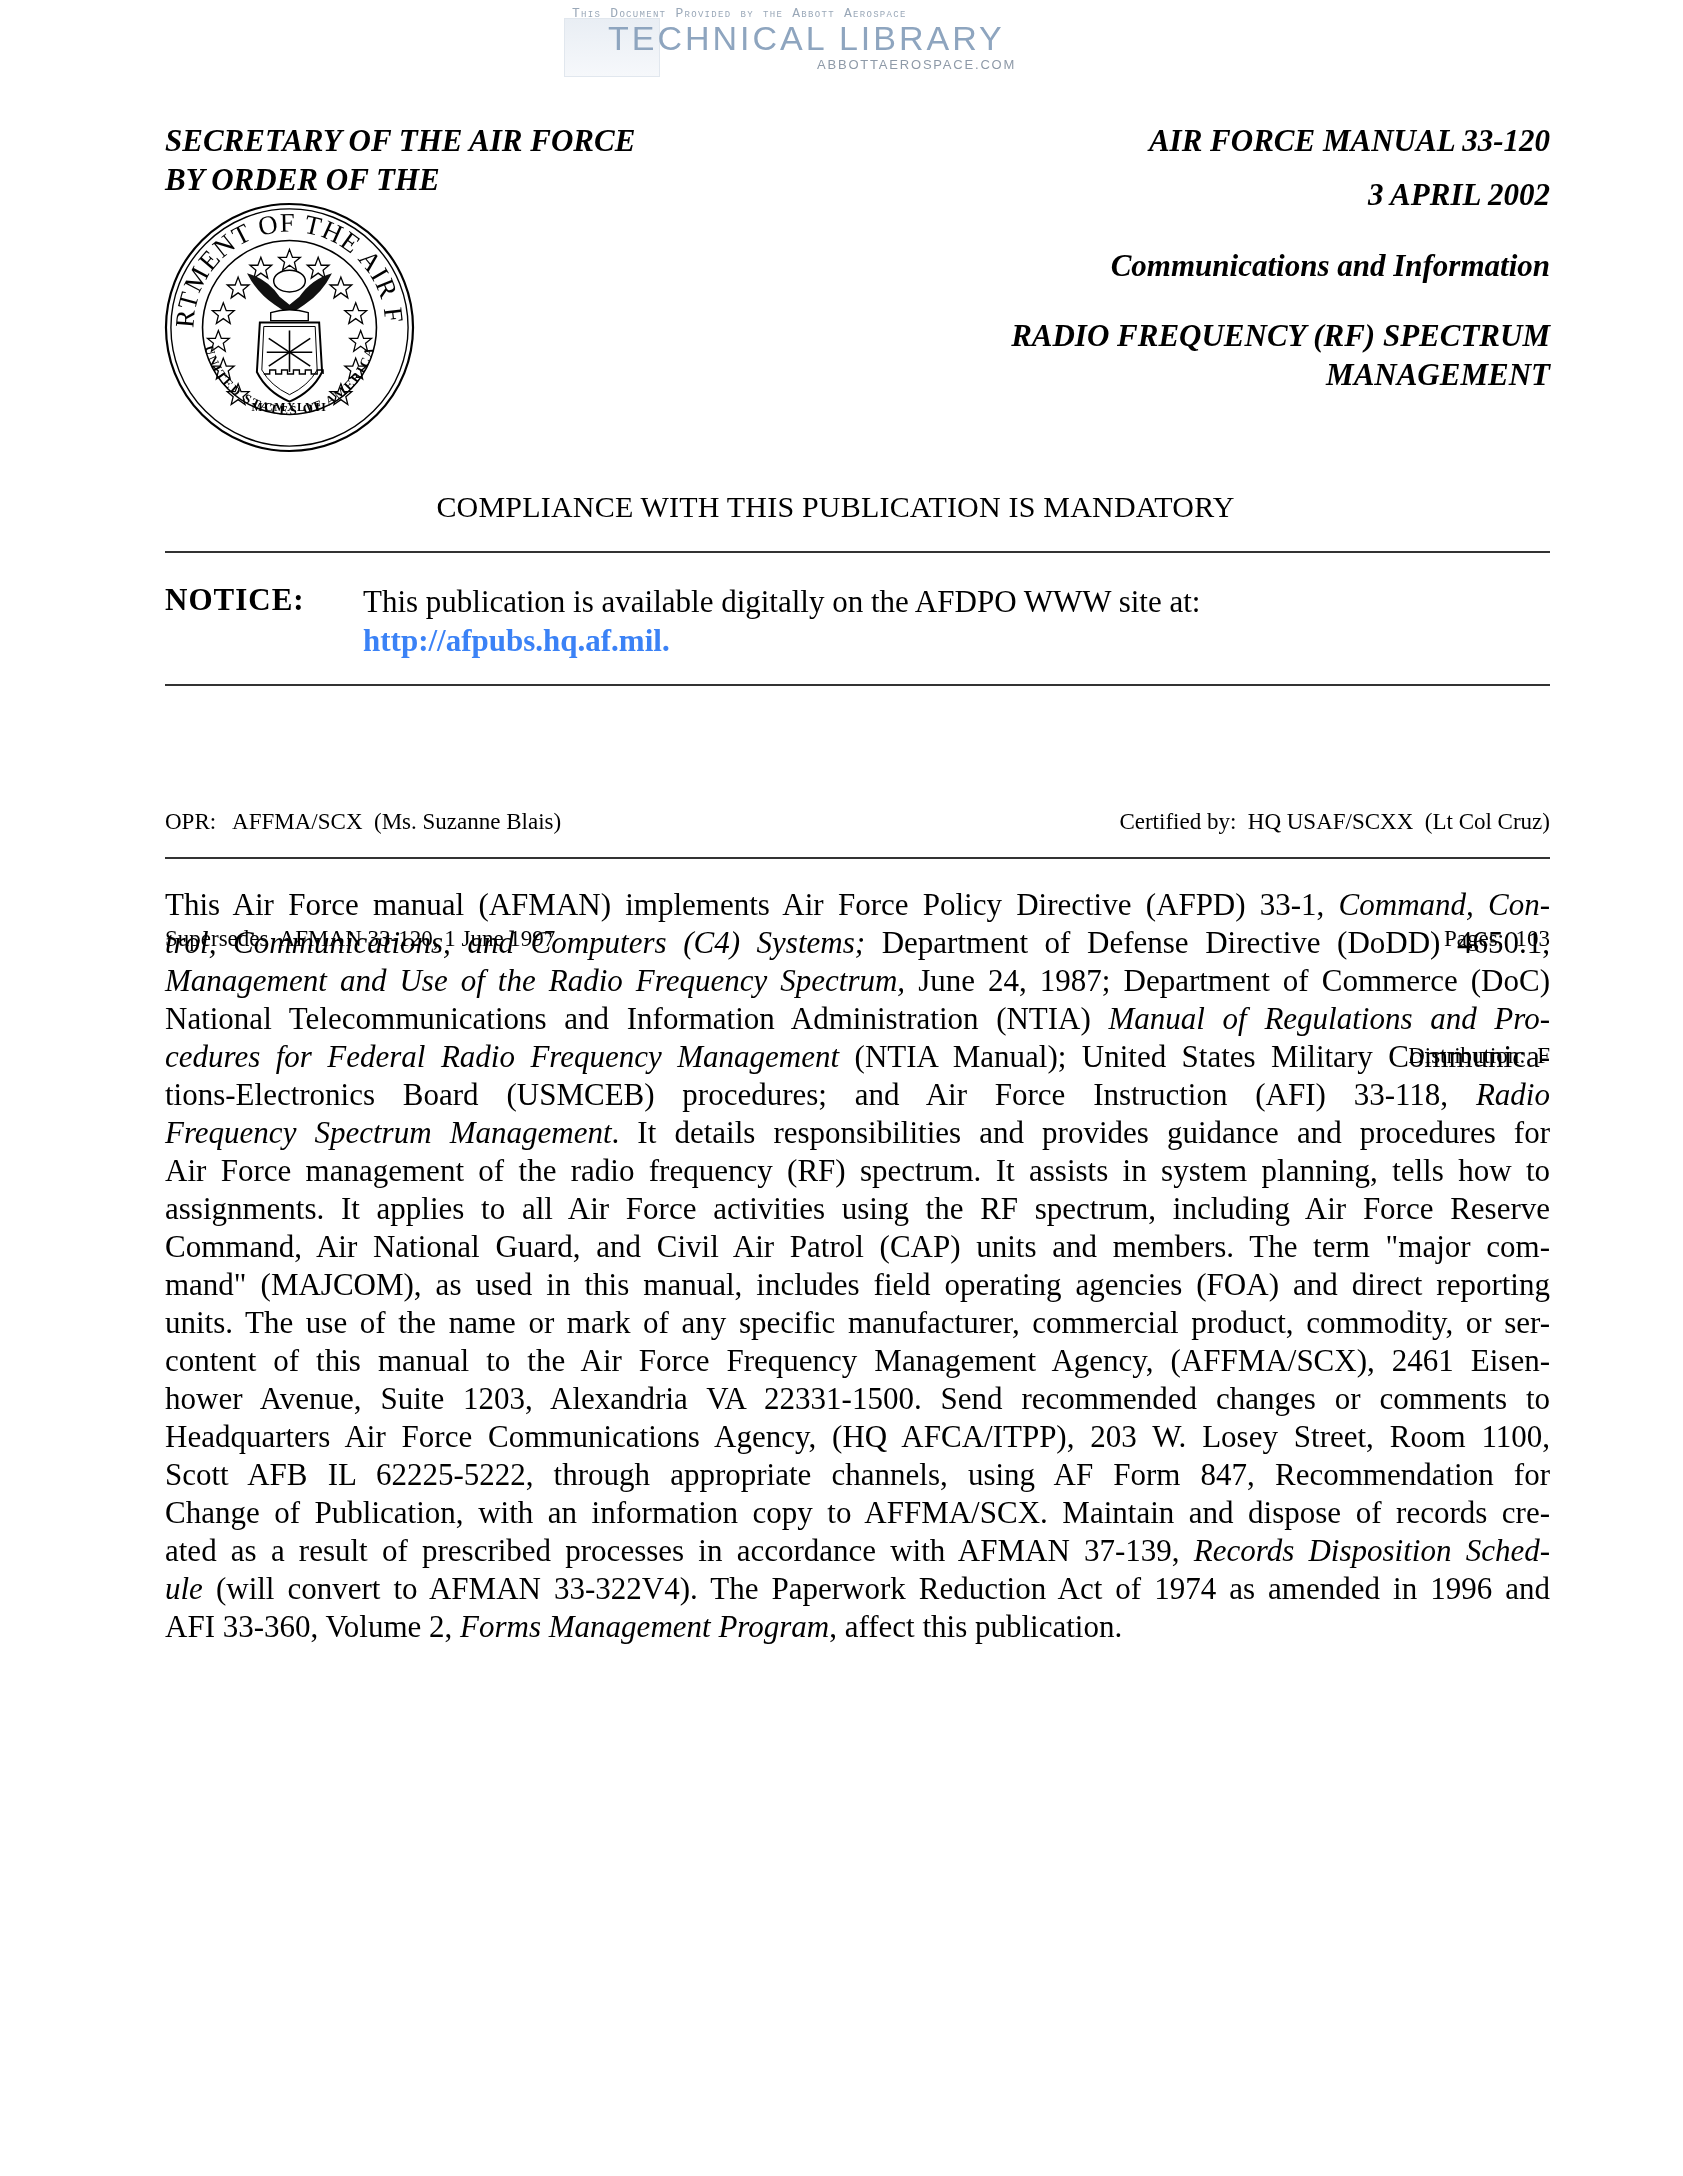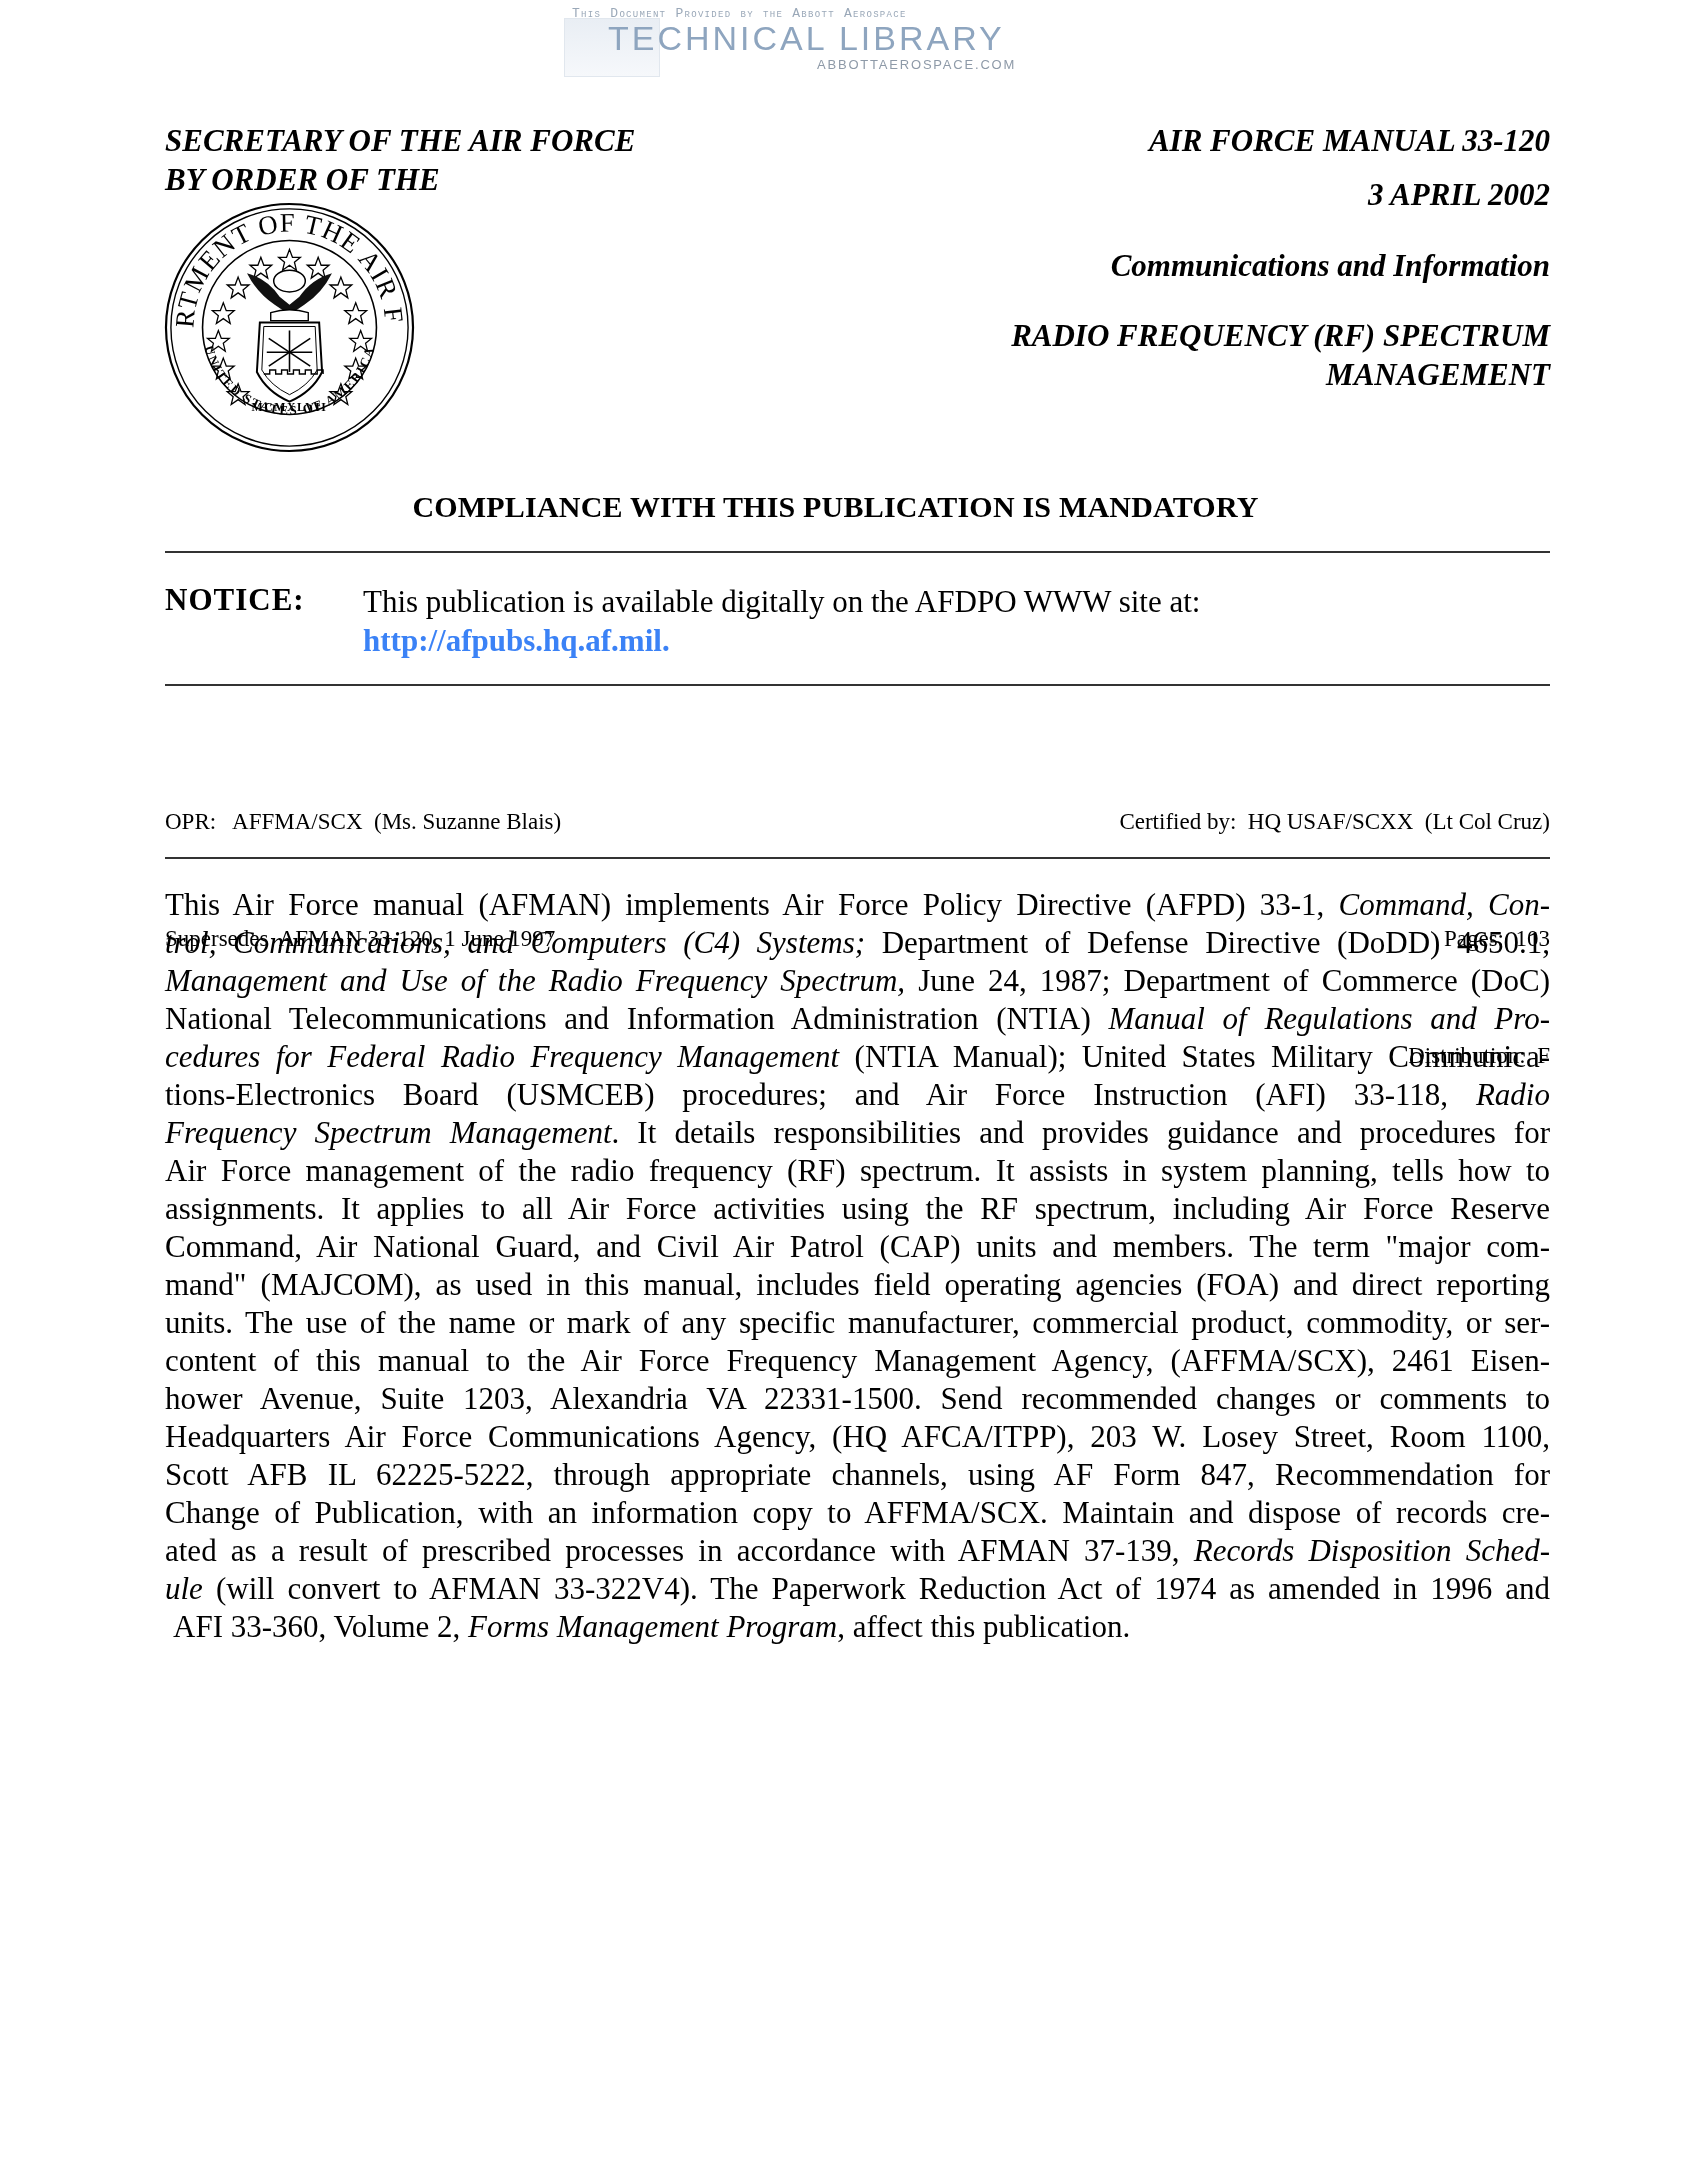--- a/index.html
+++ b/index.html
@@ -28,35 +28,35 @@
       font-size: 13px; letter-spacing: 1.8px; color: #8e9aa8; white-space: nowrap;
     }
     .bio {
       position: absolute; font-weight: bold; font-style: italic; font-size: 31px; line-height: 39px;
     }
     .left-head { left: 165px; top: 121px; }
     .right-head { right: 133px; text-align: right; }
     .seal { position: absolute; left: 164px; top: 202px; width: 251px; height: 251px; }
     .compliance {
       position: absolute; left: 0; width: 1671px; top: 490px; text-align: center;
-      font-weight: bold; font-size: 30px; letter-spacing: 0.2px;
+      font-weight: normal; font-size: 30px; letter-spacing: 0.2px;
     }
     .rule { position: absolute; left: 165px; width: 1385px; height: 0; border-top: 2px solid #333; }
     .notice-label { position: absolute; left: 165px; top: 582px; font-weight: bold; font-size: 31px; letter-spacing: 1px; }
     .notice-text { position: absolute; left: 363px; top: 582px; font-size: 31px; line-height: 39px; }
     .notice-link { color: #3b82f6; font-weight: bold; text-decoration: none; font-family: Liberation Serif, serif; }
     .meta { position: absolute; font-size: 23px; line-height: 39px; white-space: pre; }
     .meta-left { left: 165px; top: 724px; }
     .meta-right { right: 133px; top: 724px; text-align: right; }
     .body-text {
       position: absolute; left: 165px; top: 886px; width: 1385px;
       font-size: 31px; line-height: 38px; text-align: justify; hyphens: manual;
     }
     .body-text .line { display: block; text-align: justify; text-align-last: justify; white-space: nowrap; }
-    .body-text .line.last { text-align-last: left; margin-left: 8px; }
+    .body-text .line.last { text-align-last: left; }
     em { font-style: italic; }
     b { font-weight: normal; }
   </style>
 </head>
 <body>
 
 <div class="watermark">
   <div class="wm-box"></div>
   <div class="wm-line1">This Document Provided by the Abbott Aerospace</div>
   <div class="wm-line2">TECHNICAL LIBRARY</div>

